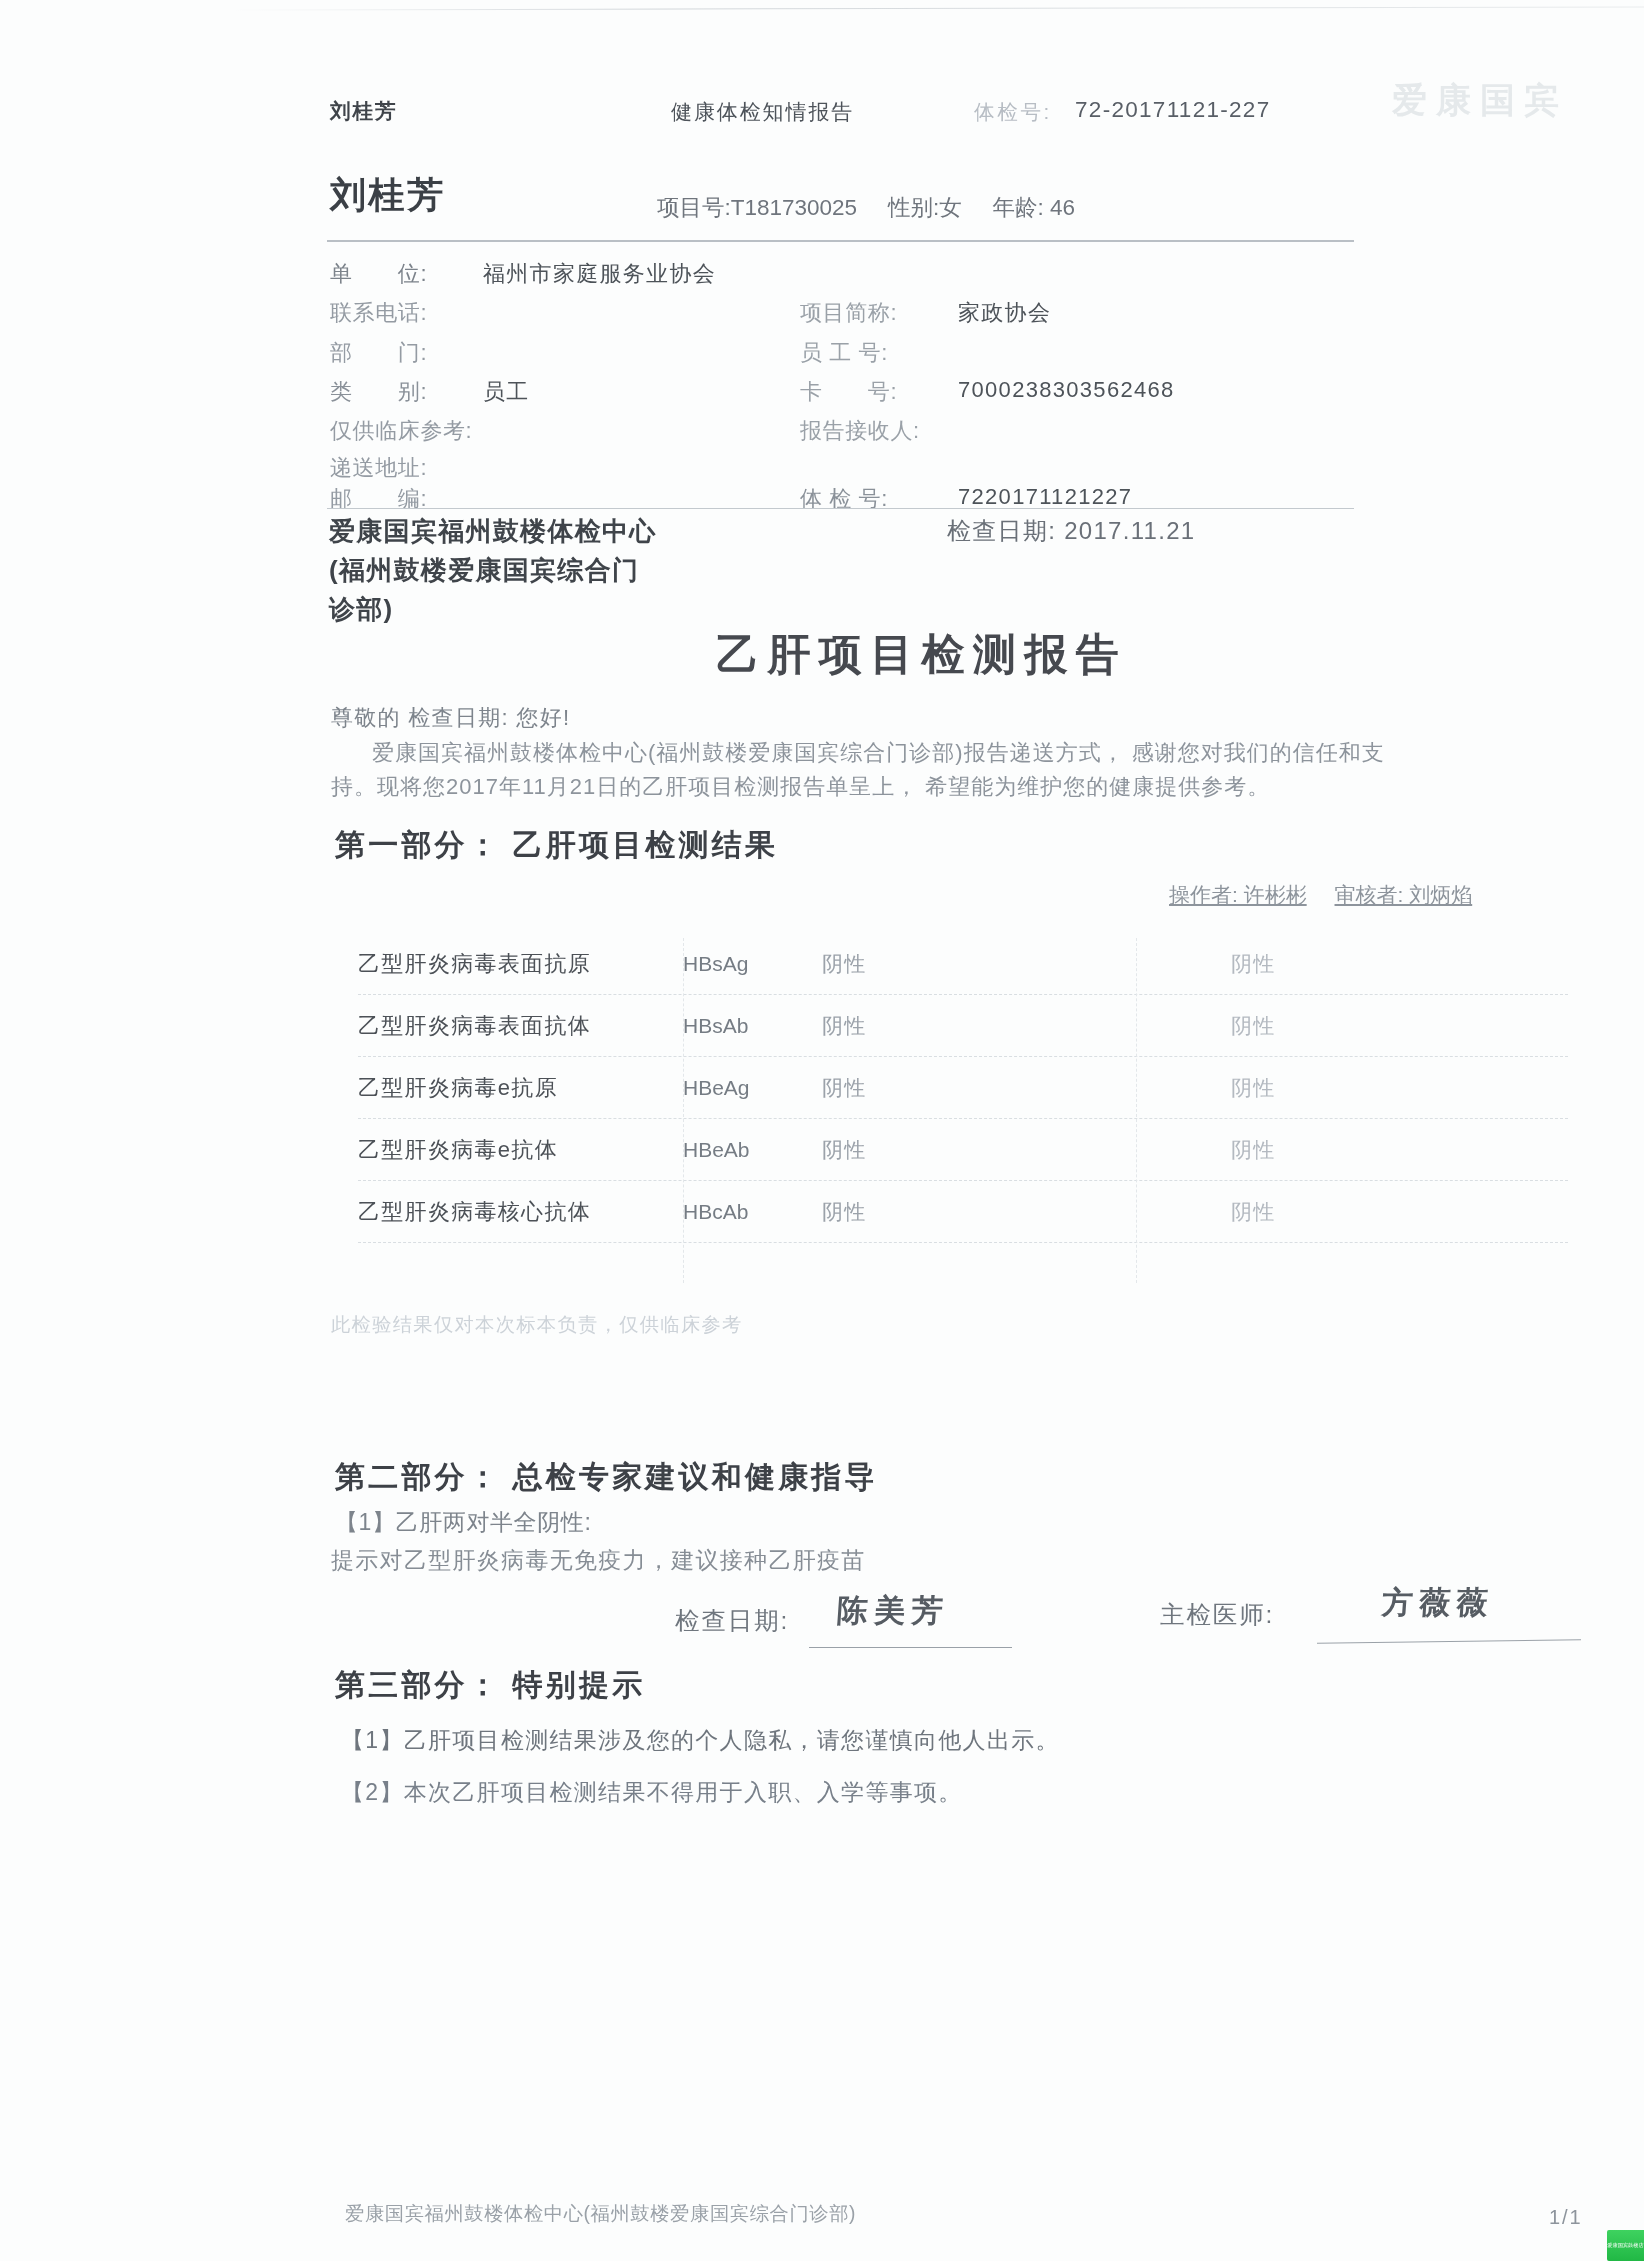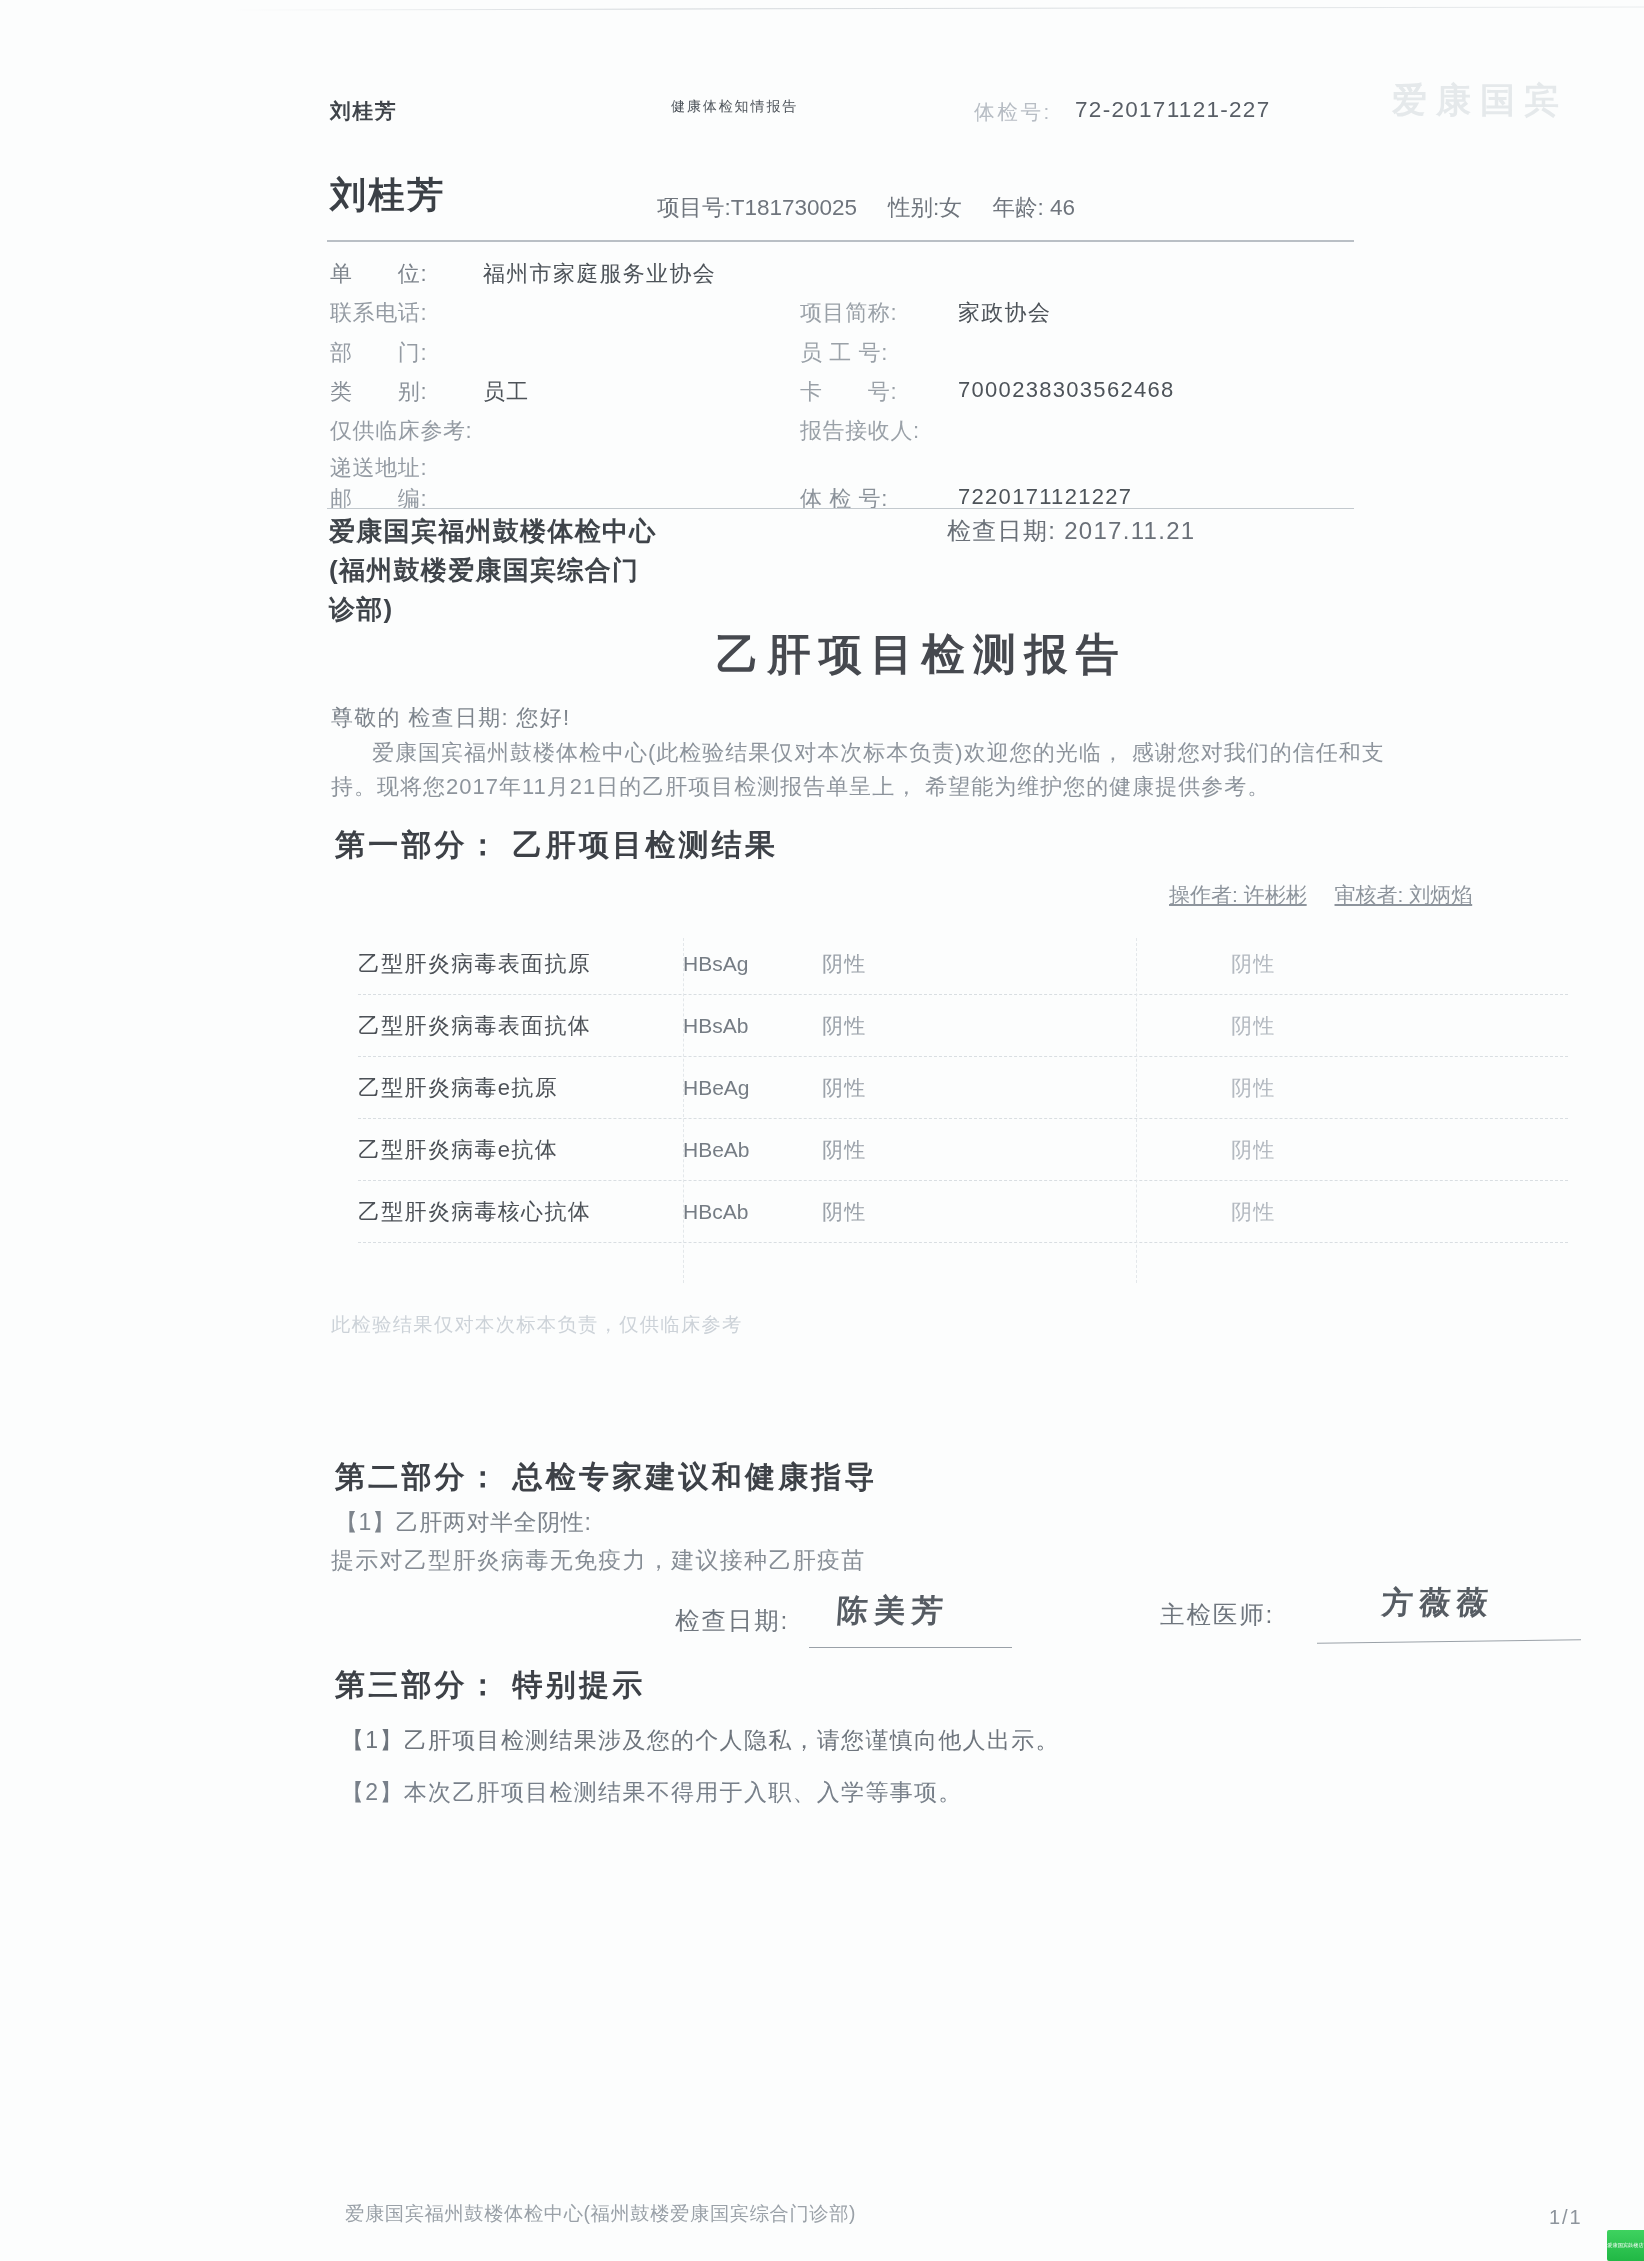--- a/index.html
+++ b/index.html
@@ -9,21 +9,21 @@
     font-family:"Liberation Sans","DejaVu Sans",sans-serif;
     -webkit-font-smoothing:antialiased;
   }
   .abs{position:absolute;white-space:nowrap;}
   
   .scanline{position:absolute;top:8.4px;left:229px;width:1415px;height:1.3px;
     background:linear-gradient(to right,rgba(175,183,190,0),rgba(168,176,183,.5) 30%,rgba(168,176,183,.22));
     transform:rotate(-.12deg);}
   
   .hdr-name{top:97px;left:330px;font-size:20.6px;font-weight:bold;color:#3f444a;letter-spacing:1.9px;}
-  .hdr-title{top:98px;left:671px;font-size:14px;color:#4d535a;letter-spacing:1.9px;text-align:center;}
+  .hdr-title{top:98px;left:671px;font-size:21px;color:#4d535a;letter-spacing:1.9px;text-align:center;}
   .hdr-exam-label{top:98px;left:974px;font-size:20.6px;color:#b7bdc4;letter-spacing:2.6px;}
   .hdr-exam-val{top:97px;left:1075px;font-size:22.5px;color:#585e66;letter-spacing:1.3px;}
   .watermark{top:77px;left:1392px;font-size:35px;font-weight:bold;color:rgba(150,164,174,.22);letter-spacing:9px;}
   
   .p-name{top:171px;left:330px;font-size:36px;font-weight:bold;color:#3b4046;letter-spacing:2.6px;}
   .p-meta{top:192px;left:657px;font-size:22.5px;color:#6f757d;}
   .p-meta span{margin-right:24.5px;}
   .hr1{position:absolute;top:240px;left:327px;width:1027px;height:1.9px;background:#b9bfc5;}
   .hr2{position:absolute;top:508px;left:327px;width:1027px;height:1.3px;background:#c3c9ce;}
   .info-row{position:absolute;left:330px;width:1237px;height:39px;font-size:22px;}
@@ -143,21 +143,21 @@
 
   <div class="abs center-block">
     <div>爱康国宾福州鼓楼体检中心</div>
     <div>(福州鼓楼爱康国宾综合门</div>
     <div>诊部)</div>
   </div>
   <div class="abs exam-date">检查日期: 2017.11.21</div>
 
   <div class="abs rpt-title">乙肝项目检测报告</div>
   <div class="abs greet">尊敬的 检查日期: 您好!</div>
-  <div class="abs para1">爱康国宾福州鼓楼体检中心(此检验结果仅对本次标本负责)欢迎您的光临， 感谢您对我们的信任和支</div>
+  <div class="abs para1">爱康国宾福州鼓楼体检中心(福州鼓楼爱康国宾综合门诊部)报告递送方式， 感谢您对我们的信任和支</div>
   <div class="abs para2">持。现将您2017年11月21日的乙肝项目检测报告单呈上， 希望能为维护您的健康提供参考。</div>
 
   <div class="abs sec-h sec1-h">第一部分： 乙肝项目检测结果</div>
   <div class="abs op-line">
     <span>操作者: 许彬彬</span>
     <span>审核者: 刘炳焰</span>
   </div>
 
   <div class="tbl">
     <div class="vline vline1"></div>

